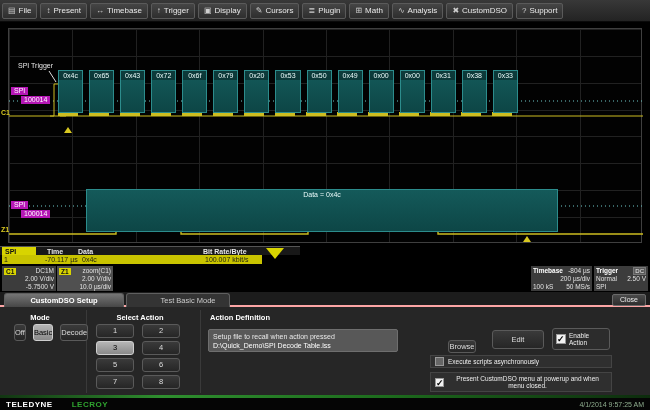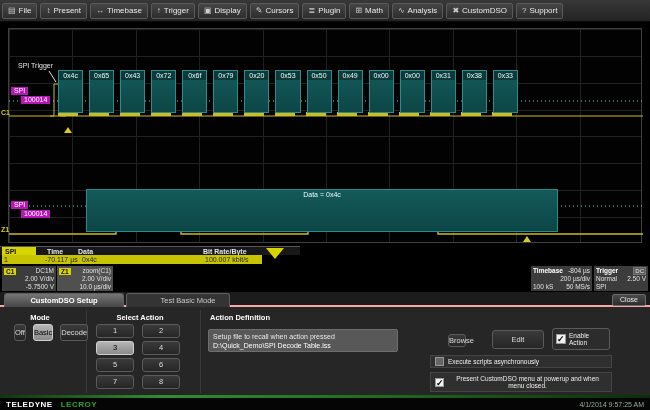--- a/index.html
+++ b/index.html
@@ -110,21 +110,21 @@
   #mode-col { position:absolute; left:14px; top:32px; width:50px; display:flex; flex-direction:row; gap:7px; }
   #mode-col .dlg-btn { position:relative; height:17px; line-height:15px; }
   #numpad { position:absolute; left:96px; top:32px; width:84px; display:grid; grid-template-columns:38px 38px; gap:3px 8px; }
   #numpad .dlg-btn { position:relative; height:14px; line-height:12px; }
   #setup-box {
     position:absolute; left:208px; top:37px; width:190px; height:23px;
     background:#585858; border:1px solid #6e6e6e; border-radius:2px; padding:2px 4px;
     font-size:7px; line-height:9px; color:#e8e8e8; white-space:nowrap; overflow:hidden;
   }
   #setup-path { color:#fff; }
-  #browse-btn { left:448px; top:42px; width:18px; height:13px; line-height:11px; }
+  #browse-btn { left:448px; top:48px; width:28px; height:13px; line-height:11px; }
   #edit-btn { left:492px; top:38px; width:52px; height:19px; line-height:17px; }
   #enable-box {
     position:absolute; left:552px; top:36px; width:58px; height:22px;
     border:1px solid #5a5a5a; border-radius:3px; background:#2c2c2c;
     display:flex; align-items:center; gap:3px; padding:0 3px; cursor:pointer;
   }
   .cb {
     width:10px; height:10px; background:#666; border:1px solid #999; flex:none;
     position:relative; display:inline-block;
   }
@@ -145,21 +145,21 @@
   #green-line {
     position:absolute; left:0; top:395px; width:650px; height:3px;
     background:linear-gradient(to right, #123512, #2f8f2f 25%, #1d6b1d 60%, #0d2c0d);
   }
   #bottombar {
     position:absolute; left:0; top:398px; width:650px; height:12px; background:#050505;
     display:flex; align-items:center; justify-content:space-between; padding:0 6px;
   }
   #brand { font-size:8px; font-weight:bold; letter-spacing:0.5px; }
   #brand-primary { color:#fff; }
-  #brand-secondary { color:#2fa32f; margin-left:8px; }
+  #brand-secondary { color:#2fa32f; margin-left:19px; }
   #clock { font-size:7px; color:#8fae8f; }
 </style>
 </head>
 <body>
 
 <div id="screen">
 
   <div id="menubar">
 
   <button class="menu-item">

